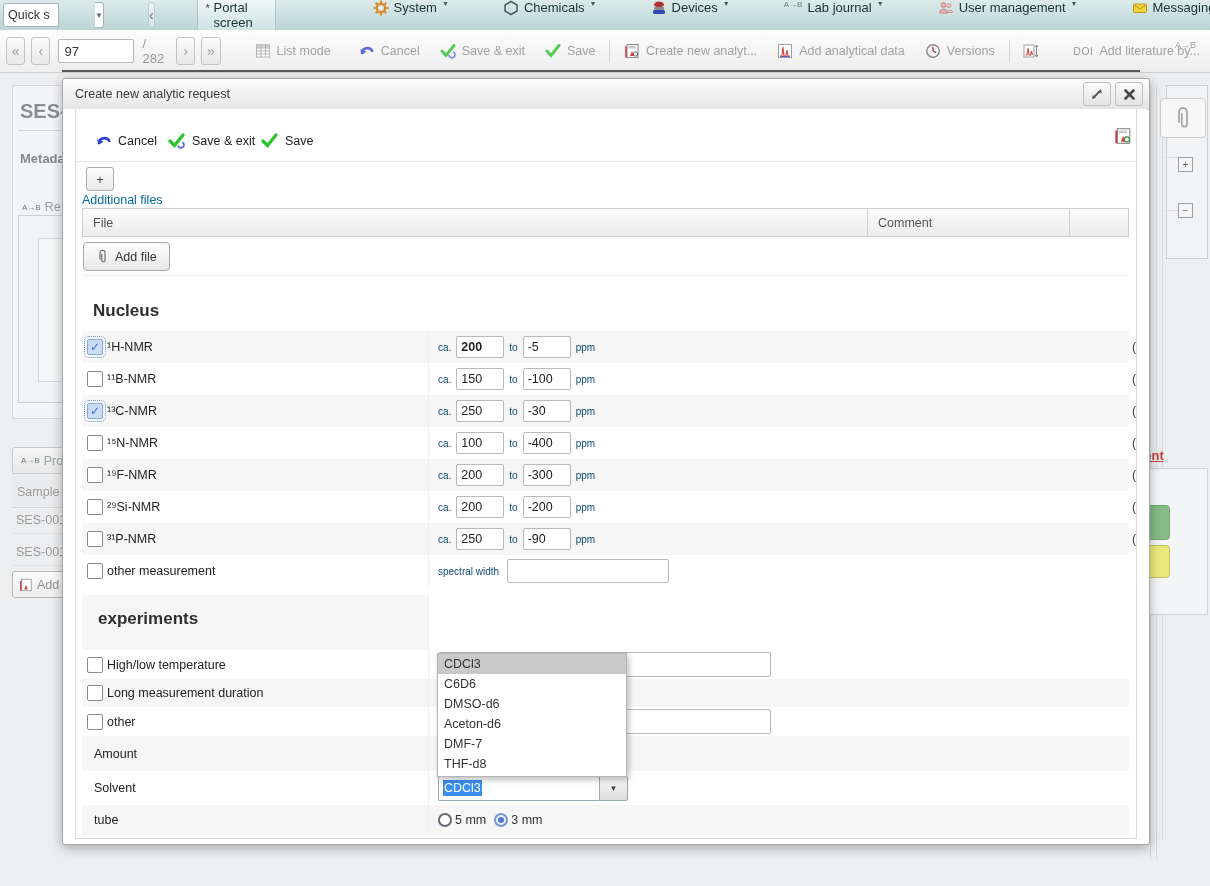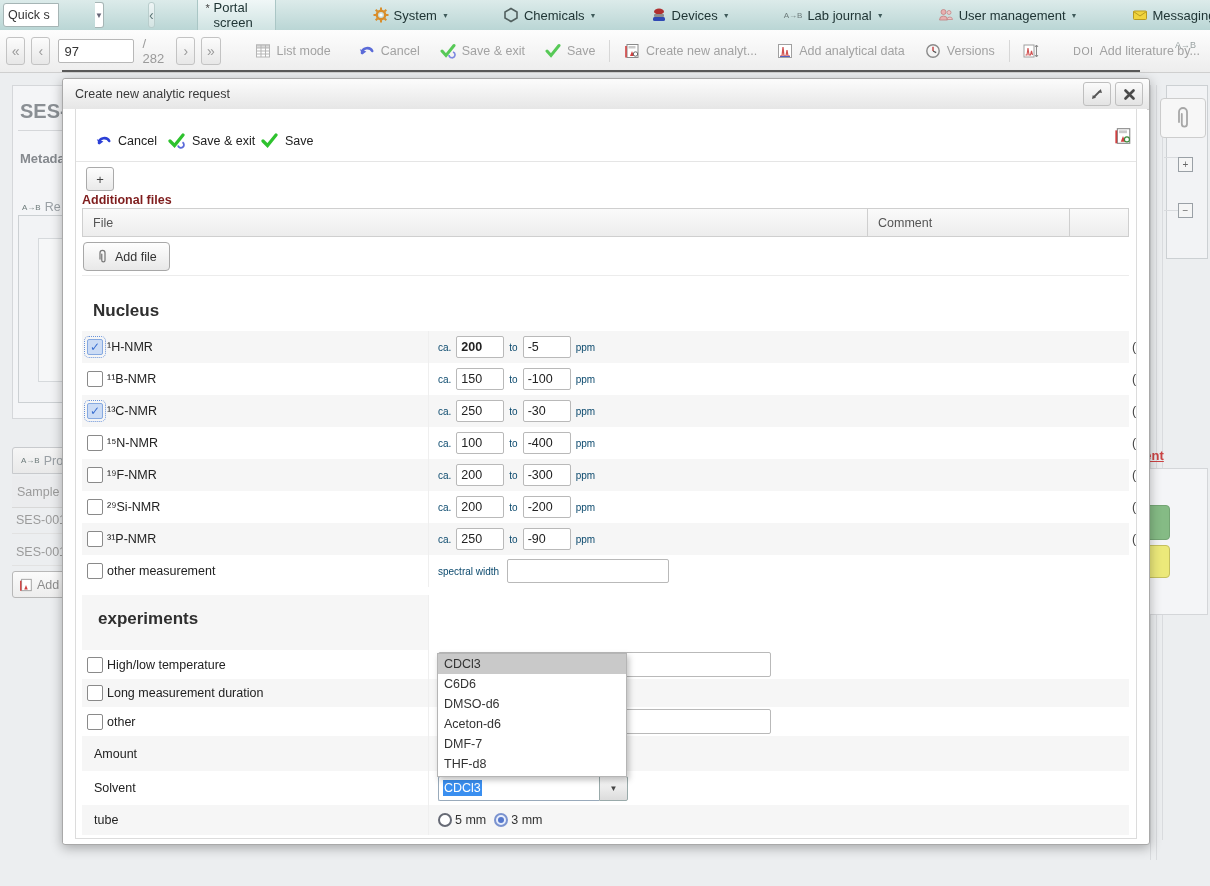--- a/index.html
+++ b/index.html
@@ -15,21 +15,21 @@
     padding:0 4px;font-size:12.5px;color:#333;background:#fff;}
   .qs-btn{width:24px;height:24px;background:#fff;border:1px solid #a6b5b5;border-left:none;border-radius:0 3px 3px 0;
     display:flex;align-items:center;justify-content:center;color:#667;font-size:8px;}
   .nav-btn{width:28px;height:24px;margin-left:8px;border:1px solid #b9cdcc;border-radius:3px;
     background:linear-gradient(#eef5f5,#d3e4e3);display:flex;align-items:center;justify-content:center;
     color:#5a7474;font-size:14px;}
   .tab{height:30px;margin-left:6px;padding:0 22px 0 16px;display:flex;align-items:center;position:relative;
     background:linear-gradient(#f0f7f7,#cfe3e2);border-left:1px solid #aac6c5;border-right:1px solid #aac6c5;}
   .tab .marker{position:absolute;left:8px;top:2px;font-size:11px;color:#444;}
   .nav-sep{width:1px;height:22px;background:#9fbfbe;margin:0 8px;}
-  .menu{display:flex;align-items:center;gap:5px;padding:0 9px;height:30px;white-space:nowrap;}
+  .menu{display:flex;gap:5px;padding:0 9px;height:30px;white-space:nowrap;}
   .caret{font-size:7px;color:#3f5a5a;}
   .nav-spacer{flex:1;}
   .icon16{width:16px;height:16px;display:inline-block;}
   .ab-mini{font-size:8px;color:#6c7a7a;letter-spacing:0;}
 
   
   .toolbar{left:0;top:30px;width:1210px;height:42px;background:linear-gradient(#fdfdfd,#ededed);
     border-bottom:1px solid #cfcfcf;display:flex;align-items:center;font-size:12.5px;color:#a2a2a2;}
   .pg-btn{width:30px;height:26px;margin-left:6px;border:1px solid #c3c3c3;border-radius:3px;
     background:linear-gradient(#fcfcfc,#e7e7e7);display:flex;align-items:center;justify-content:center;
@@ -72,21 +72,21 @@
   .modal-title{margin-left:12px;font-size:12.5px;color:#3a3a3a;}
   .win-btn{width:26px;height:22px;border:1px solid #bfbfbf;border-radius:3px;margin-left:4px;
     background:linear-gradient(#fbfbfb,#e3e3e3);display:flex;align-items:center;justify-content:center;color:#555;}
   .modal-body{left:0;top:30px;width:1084px;height:734px;background:#fff;}
   .frame{left:12px;top:0;width:1060px;height:729px;border:1px solid #dcdcdc;border-top:none;background:#fff;overflow:hidden;}
 
   .m-toolbar-item{display:flex;align-items:center;gap:6px;font-size:12.5px;color:#222;}
   .divider{height:1px;background:#e5e5e5;}
   .plus-btn{width:26px;height:22px;border:1px solid #aaa;border-radius:3px;background:linear-gradient(#fdfdfd,#e9e9e9);
     display:flex;align-items:center;justify-content:center;font-size:13px;color:#444;}
-  .section-label{font-size:12.5px;color:#7f1d1d;font-weight:bold;}
+  .section-label{font-size:12.5px;color:#0369a1;}
   .th-cell{height:29px;background:linear-gradient(#fafafa,#ededed);border:1px solid #cfcfcf;border-right:none;
     display:flex;align-items:center;padding-left:10px;font-size:12.5px;color:#555;box-sizing:border-box;}
   .th-cell.last{border-right:1px solid #cfcfcf;}
   .addfile-btn{height:27px;border:1px solid #a8a8a8;border-radius:4px;background:linear-gradient(#fefefe,#e8e8e8);
     display:flex;align-items:center;gap:6px;padding:0 12px;font-size:12.5px;color:#333;}
 
   .heading{font-size:17px;font-weight:bold;color:#2f2f2f;}
   .frow{left:6px;width:1047px;display:flex;box-sizing:border-box;}
   .frow.gray{background:#f6f6f6;}
   .lcell{width:347px;display:flex;align-items:center;padding-left:5px;box-sizing:border-box;align-self:stretch;

